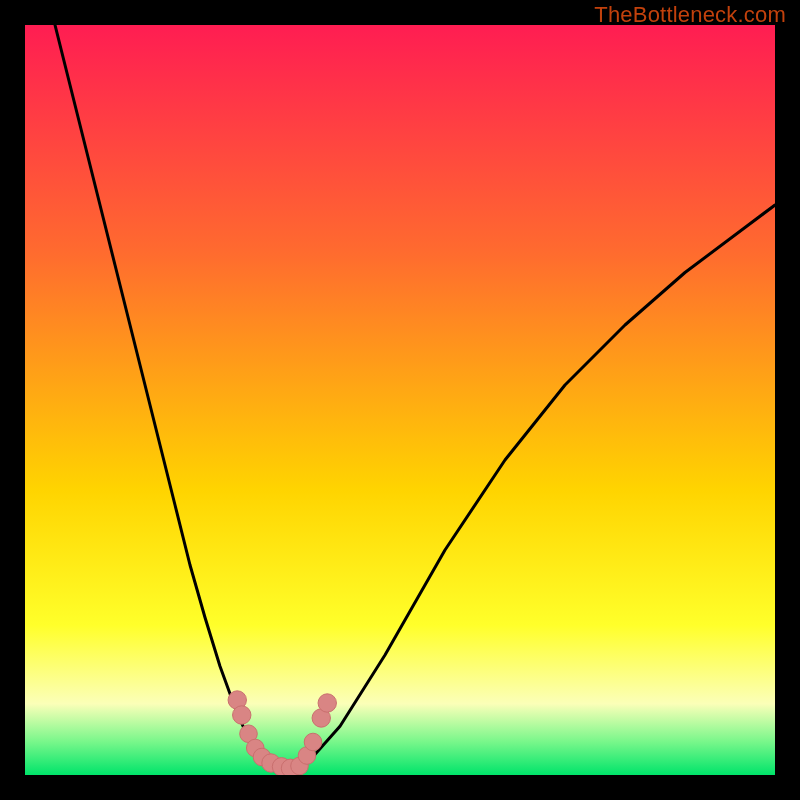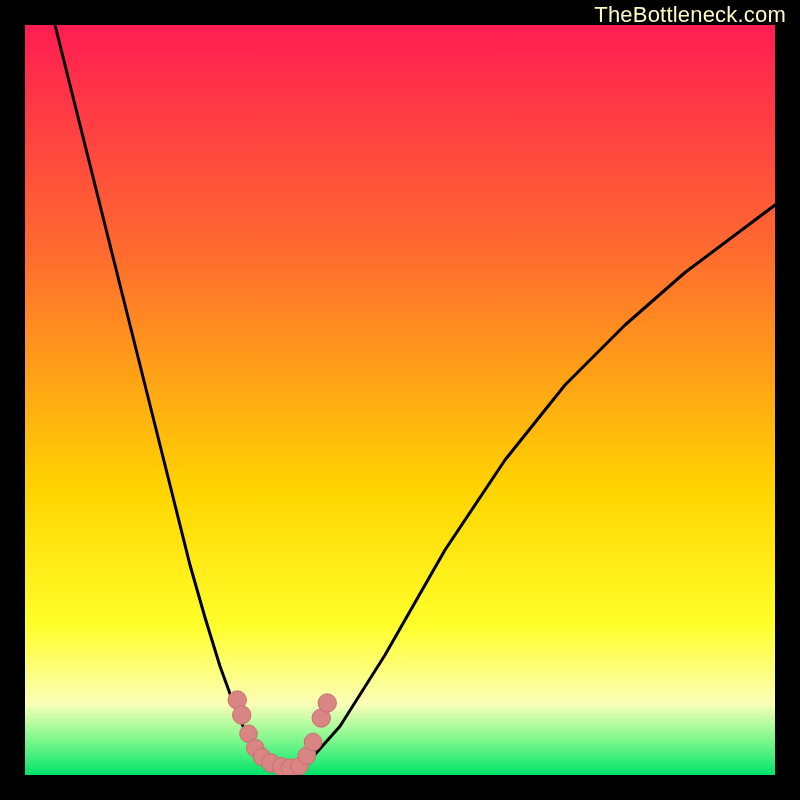--- a/index.html
+++ b/index.html
@@ -24,21 +24,21 @@
     top: 25px;
     width: 750px;
     height: 750px;
   }
   .watermark {
     position: absolute;
     top: 2px;
     right: 14px;
     font-family: Arial, Helvetica, sans-serif;
     font-size: 22px;
-    color: #fef9c3;
+    color: #c2410c;
     letter-spacing: 0.2px;
   }
   svg { display: block; }
 </style>
 </head>
 <body>
 
 <div class="frame">
   <div class="plot">
     <svg id="chart-svg" width="750" height="750" viewBox="0 0 750 750">

